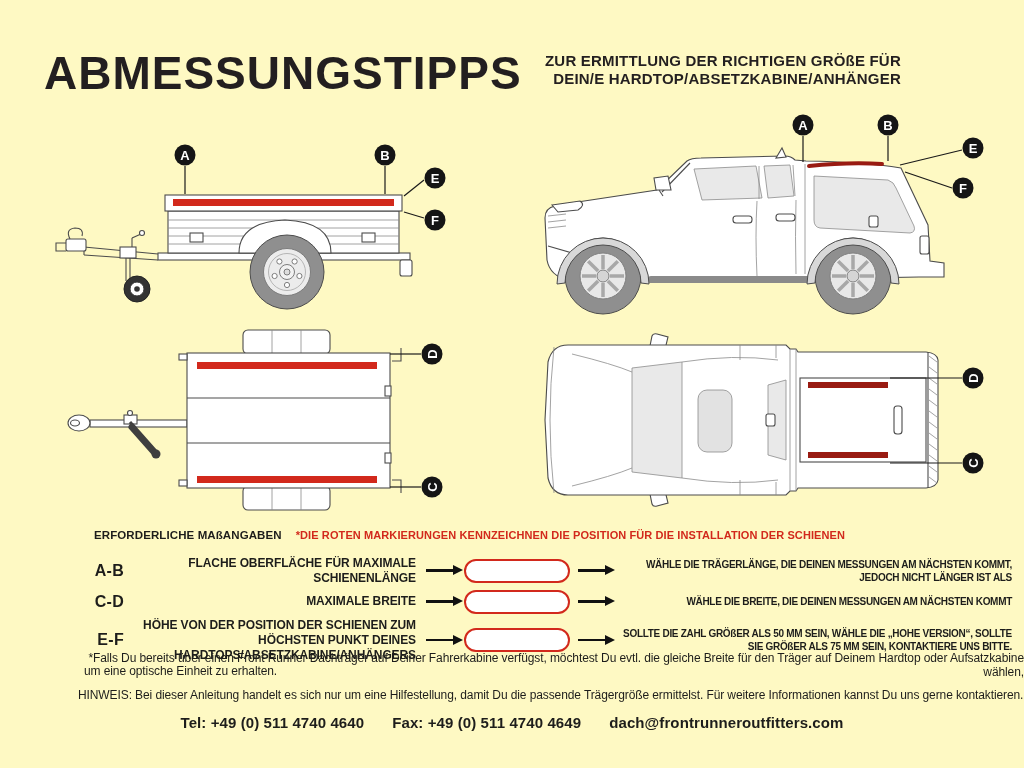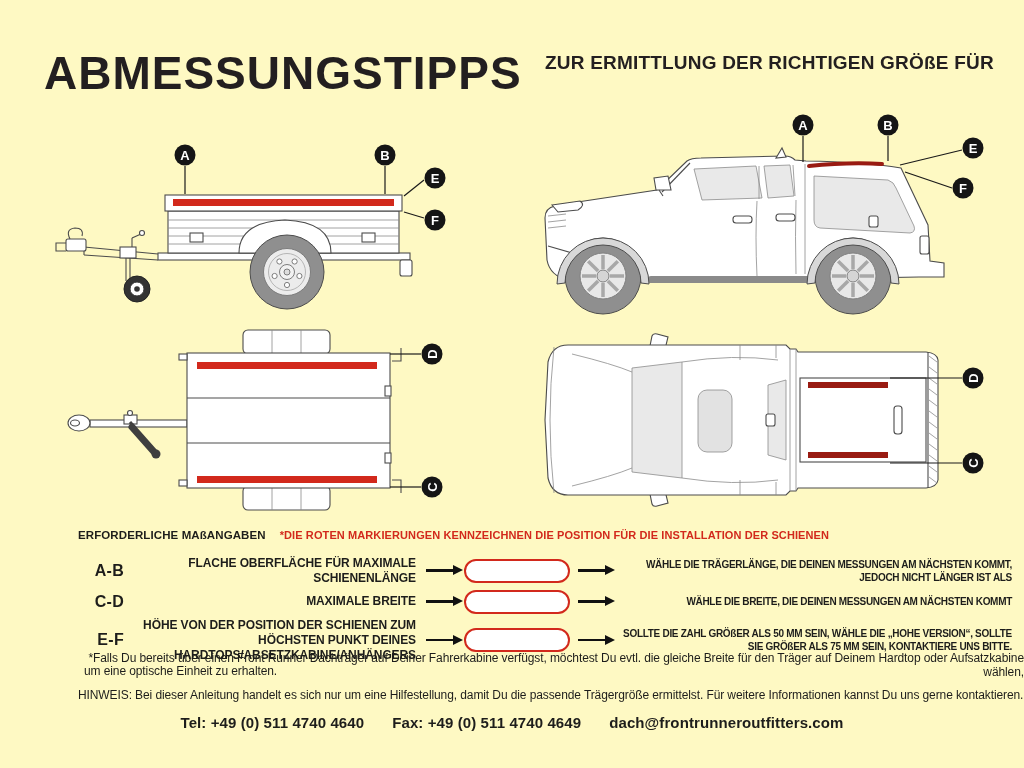--- a/index.html
+++ b/index.html
@@ -1,33 +1,33 @@
 <!DOCTYPE html>
 <html><head>
 <meta charset="utf-8">
 <style>
   html,body{margin:0;padding:0;background:#ffffff;}
   #page{position:relative;width:1024px;height:768px;background:#fef9c3;overflow:hidden;
         font-family:"Liberation Sans","DejaVu Sans",sans-serif;color:#1d1d1b;text-align:right;}
   .abs{position:absolute;}
   
   #title{left:44px;top:46px;font-size:46px;font-weight:800;letter-spacing:1px;color:#231f20;}
-  #subtitle{left:545px;top:52px;font-size:19px;font-weight:700;line-height:1.18;letter-spacing:0.2px;color:#231f20;}
+  #subtitle{left:545px;top:52px;font-size:15px;font-weight:700;line-height:1.18;letter-spacing:0.2px;color:#231f20;}
   
   svg{position:absolute;overflow:visible;}
   .ln{stroke:#4c4c4c;stroke-width:1.1;fill:none;}
   .lt{stroke:#8b8b8b;stroke-width:0.8;fill:none;}
   .wht{fill:#ffffff;stroke:#4c4c4c;stroke-width:1.1;}
   .glass{fill:#e9e9e9;stroke:#8b8b8b;stroke-width:0.8;}
   .lead{stroke:#1a1a1a;stroke-width:1.2;fill:none;}
   .lblc{fill:#151515;}
   .lblt{fill:#ffffff;font-family:"Liberation Sans","DejaVu Sans",sans-serif;font-size:13px;font-weight:700;text-anchor:middle;}
   
   #meas-heading{left:78px;top:529px;display:flex;gap:14px;align-items:baseline;white-space:nowrap;}
-  #meas-heading .black{font-size:11.5px;font-weight:700;letter-spacing:0.1px;}
+  #meas-heading .black{font-size:11.5px;font-weight:700;letter-spacing:0.1px;margin-left:16px;}
   #meas-heading .red{font-size:11px;font-weight:700;letter-spacing:0.1px;color:#d2291c;}
   #rows{left:78px;top:556px;width:934px;}
   .mrow{display:grid;grid-template-columns:46px 300px 40px 112px 46px 1fr;align-items:center;min-height:27px;margin-bottom:3px;}
   .mkey{font-size:16px;font-weight:700;letter-spacing:0.3px;}
   .mdesc{font-size:12px;font-weight:700;letter-spacing:-0.1px;line-height:1.22;padding-right:8px;margin-left:16px;}
   .mres{font-size:10px;font-weight:700;letter-spacing:-0.3px;line-height:1.3;}
   .arrow{width:28px;height:2.6px;background:#111;position:relative;margin-left:2px;}
   .arrow::after{content:"";position:absolute;right:-9px;top:-4.4px;width:0;height:0;
     border-left:10px solid #111;border-top:5.7px solid transparent;border-bottom:5.7px solid transparent;}
   .pill{width:102px;height:20px;border:2px solid #d2291c;border-radius:12px;background:#fff;}
@@ -41,20 +41,21 @@
            font-size:15px;font-weight:700;letter-spacing:0.1px;}
 </style>
 </head>
 <body>
 
 <div id="page">
 
   <div class="abs" id="title">ABMESSUNGSTIPPS</div>
   <div class="abs" id="subtitle">
     <div>ZUR ERMITTLUNG DER RICHTIGEN GRÖßE FÜR</div>
+    <div>DEIN/E HARDTOP/ABSETZKABINE/ANHÄNGER</div>
   </div>
 
   <svg style="left:40px;top:125px" width="420" height="200" viewBox="0 0 420 200">
     <g>
 
       <rect class="wht" x="118" y="128" width="252" height="7"></rect>
       <line class="ln" x1="118" y1="129" x2="44" y2="122"></line>
       <line class="ln" x1="118" y1="135" x2="44" y2="130"></line>
       <line class="ln" x1="44" y1="122" x2="44" y2="130"></line>
 

